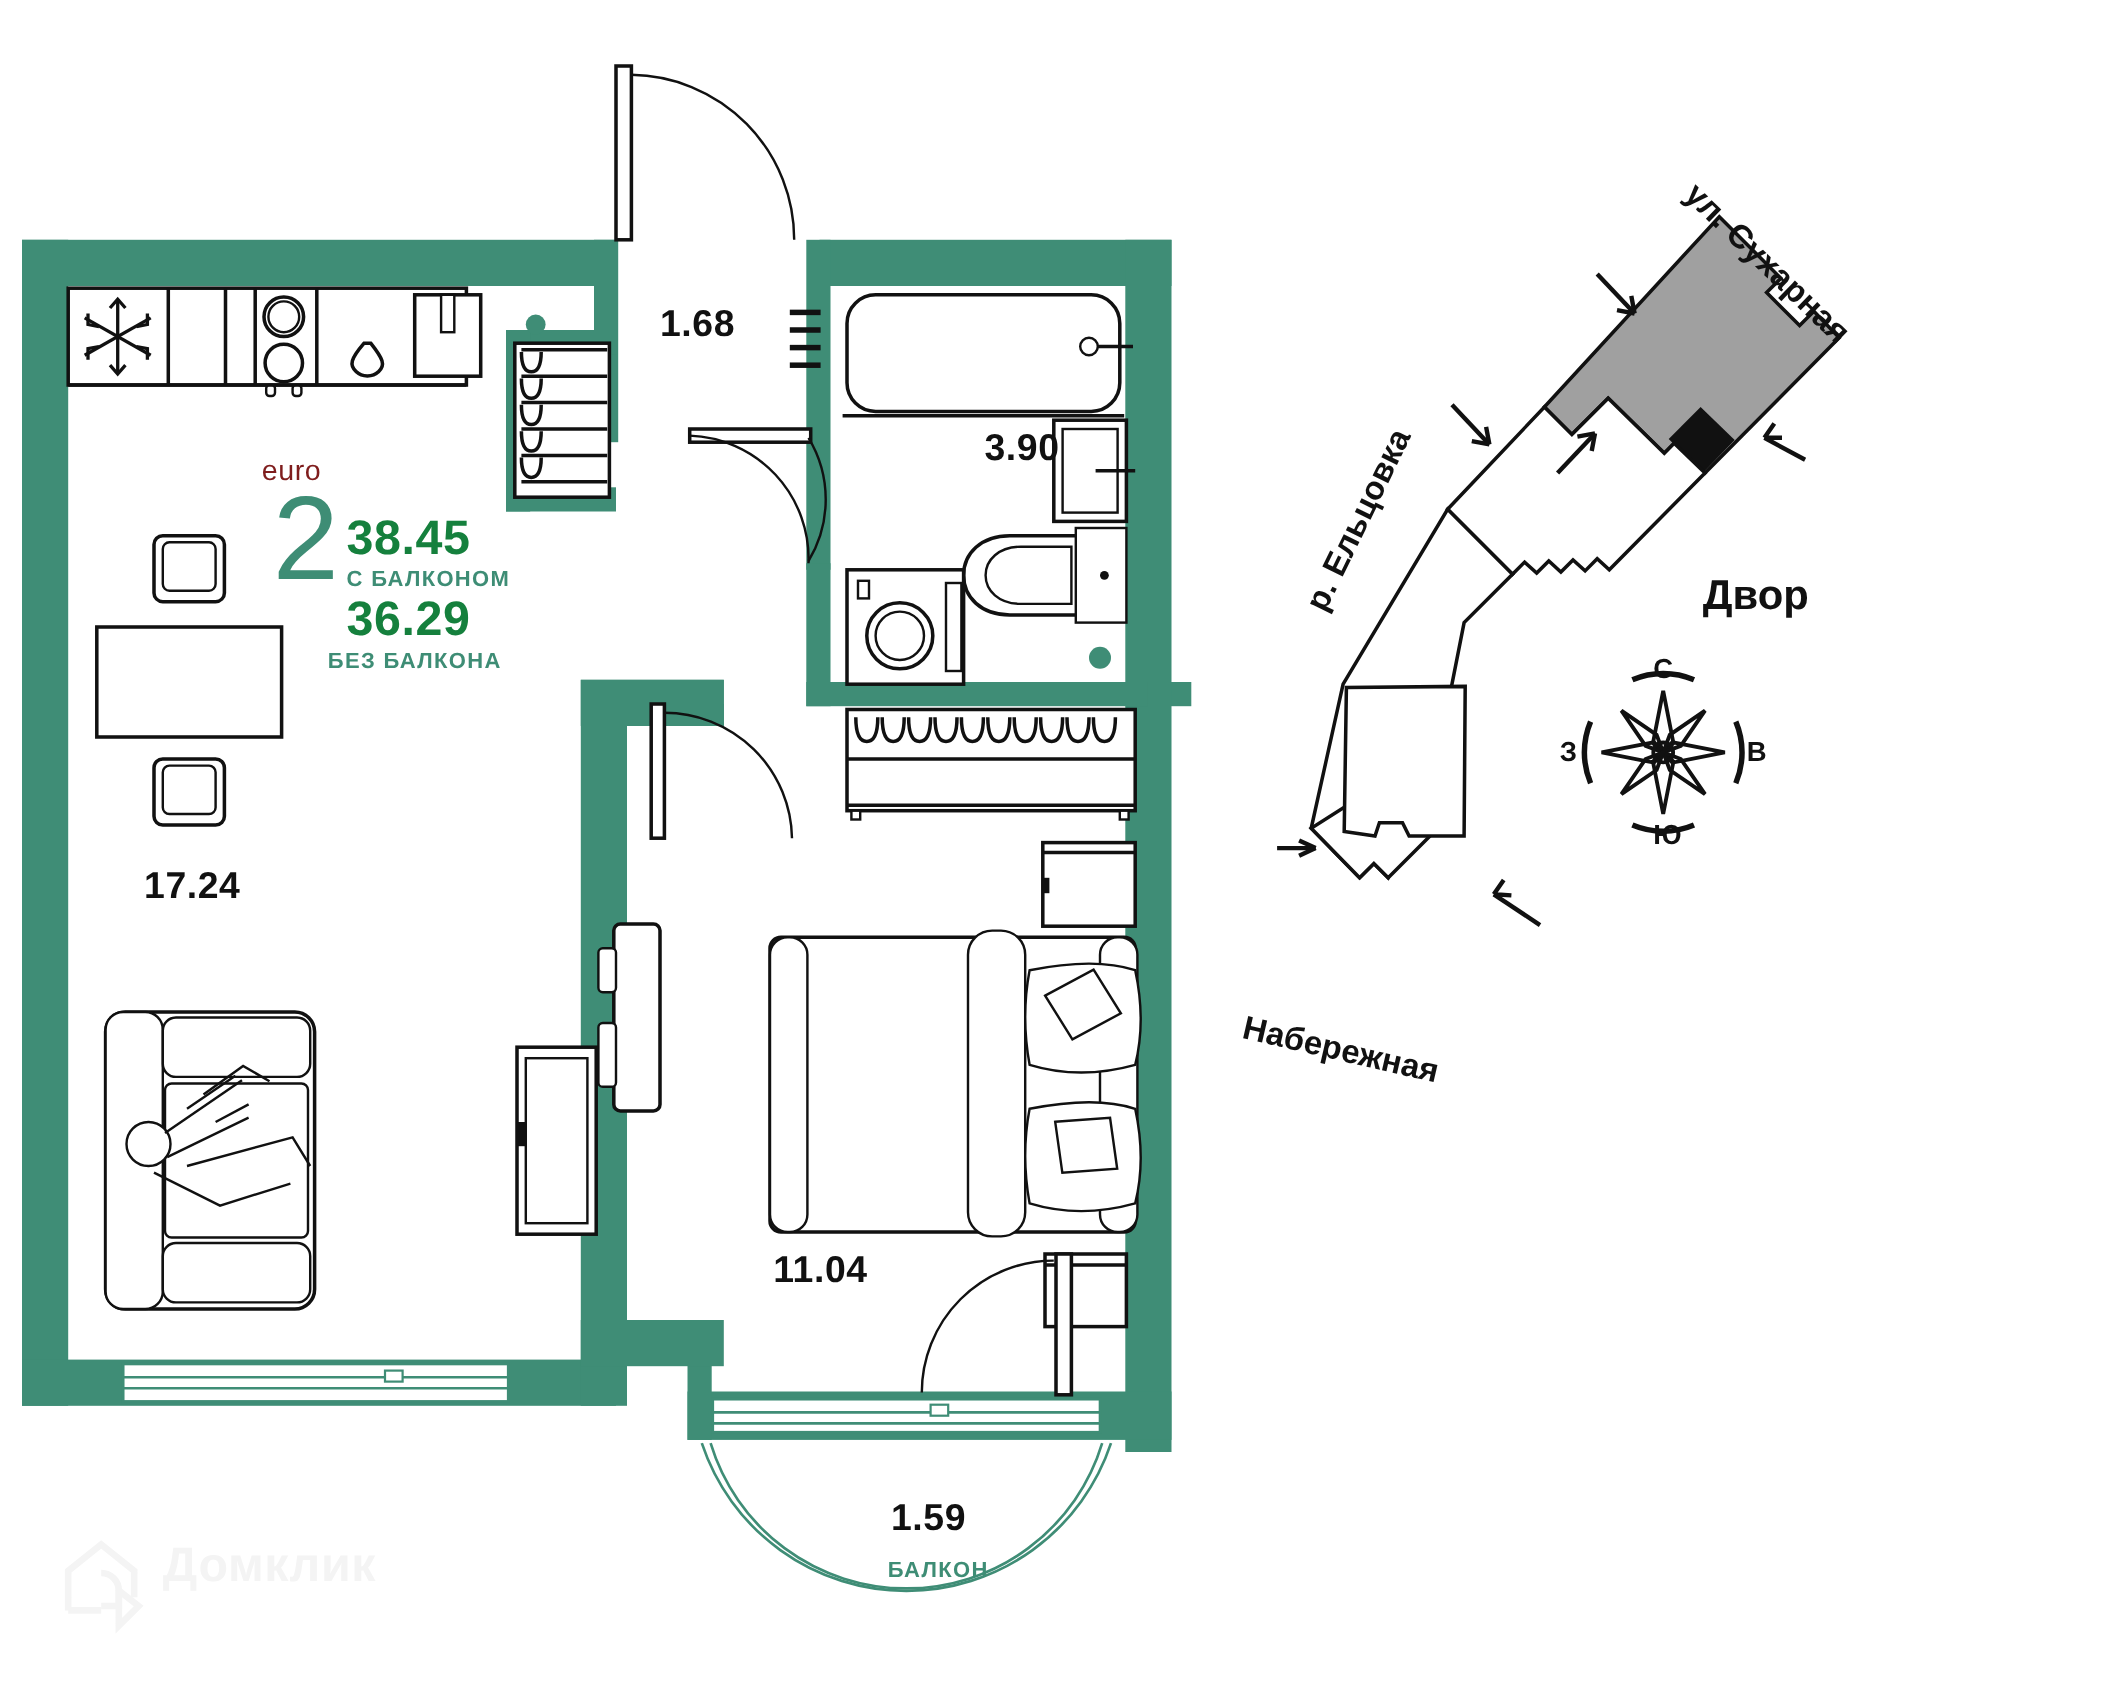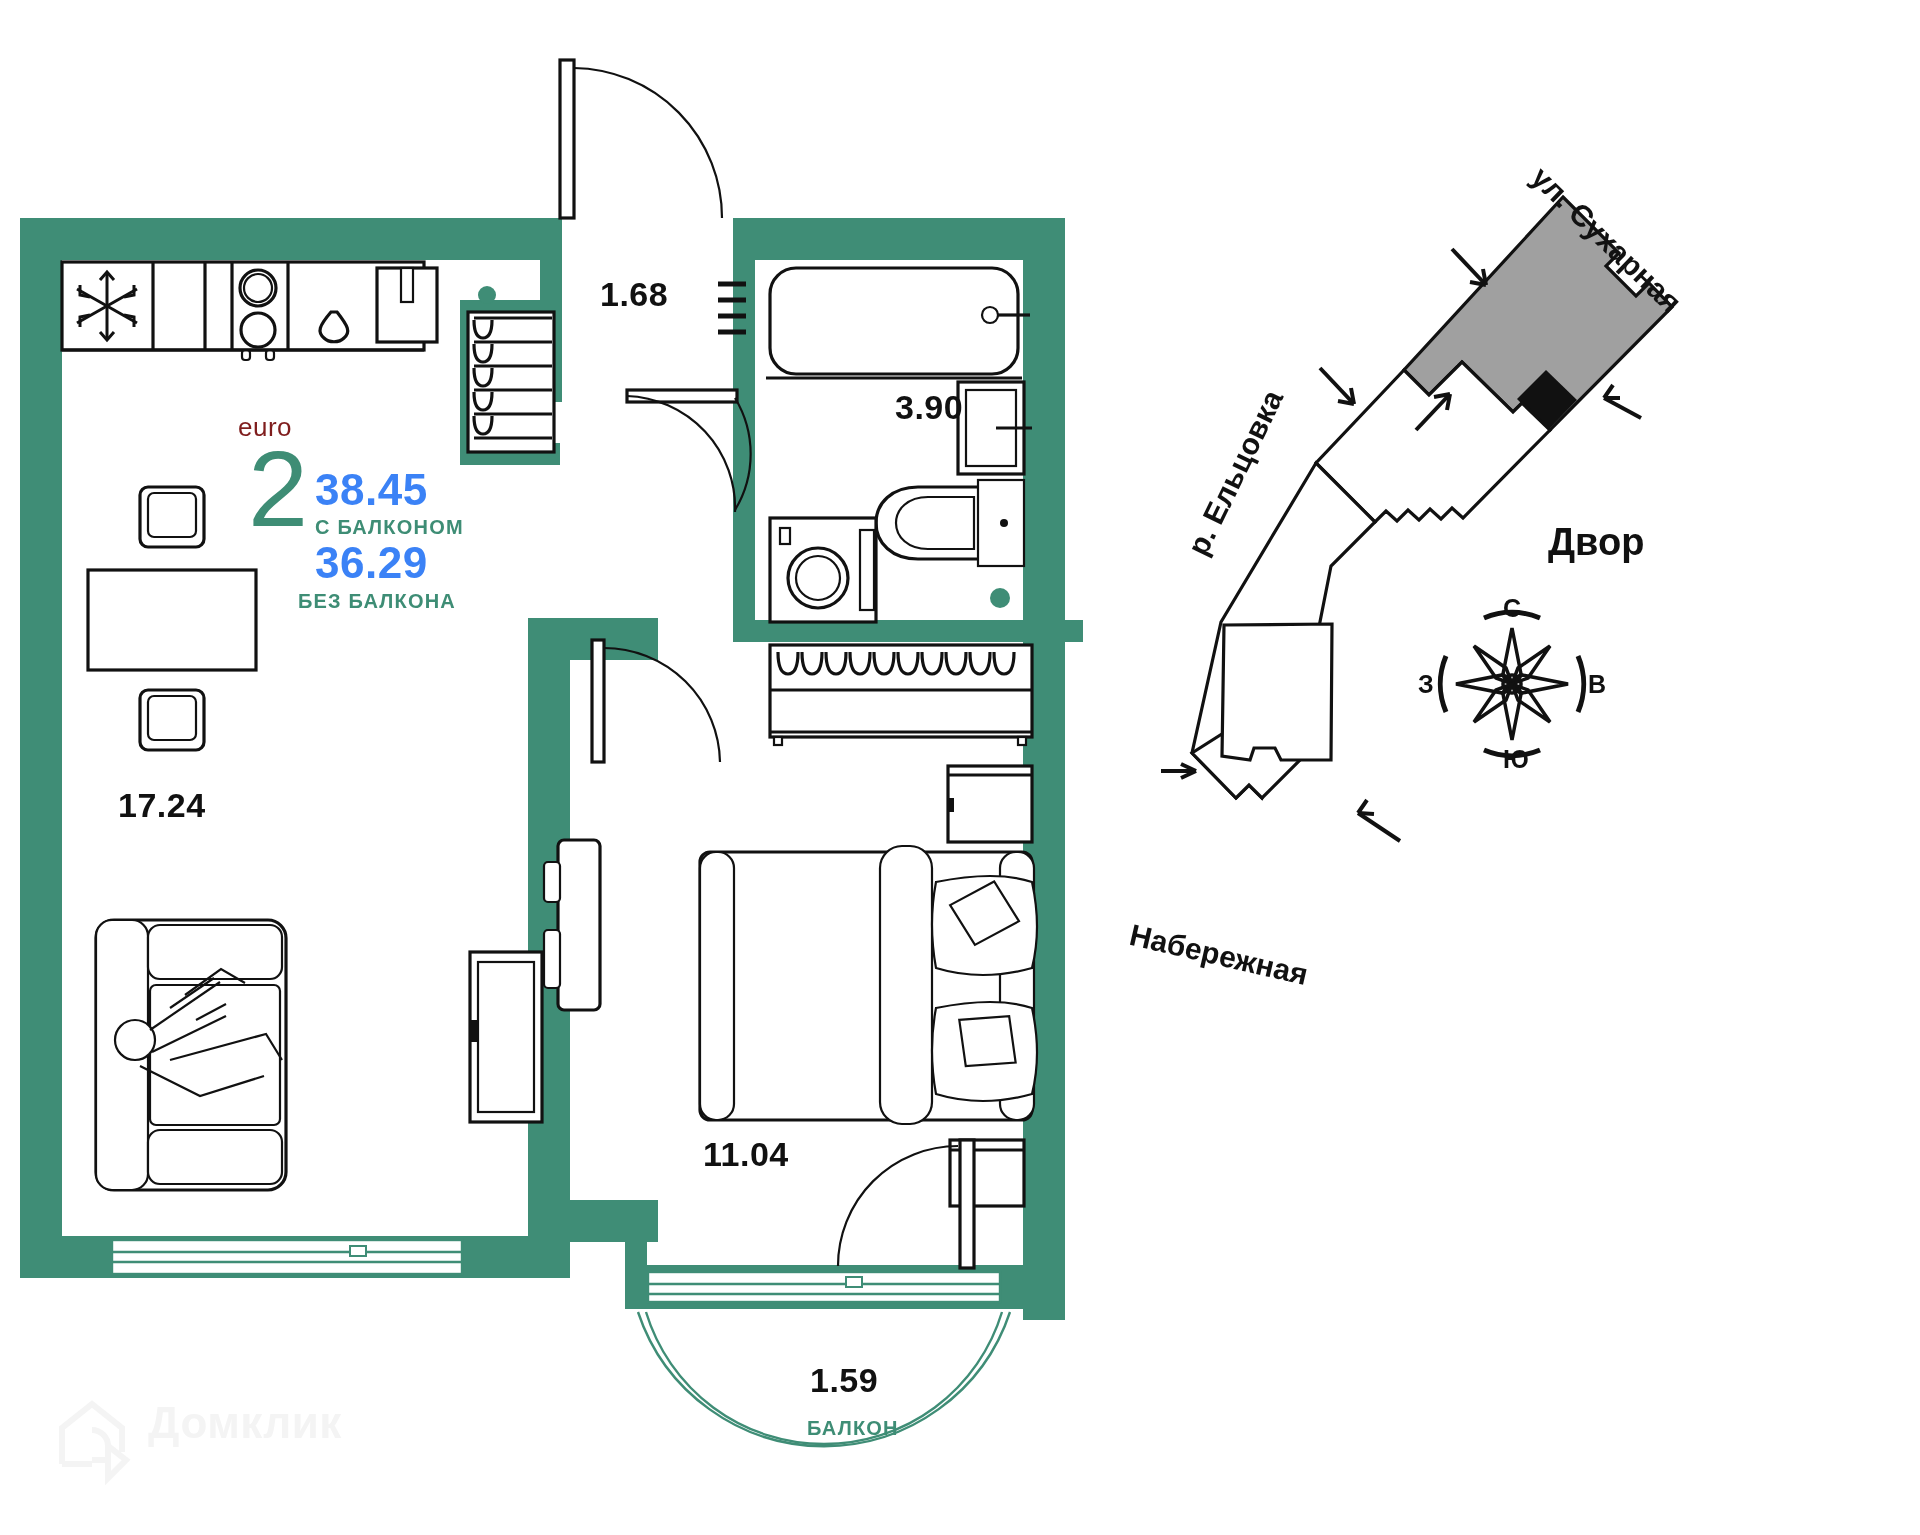--- a/index.html
+++ b/index.html
@@ -2,21 +2,21 @@
 <html><head>
 <meta charset="utf-8">
 <style>
   html,body{margin:0;padding:0;background:#ffffff;}
   body{width:1920px;height:1535px;position:relative;overflow:hidden;
        font-family:"Liberation Sans","DejaVu Sans",sans-serif;}
   .stage{position:absolute;left:0;top:0;width:1920px;height:1535px;}
   svg{display:block;}
   .lbl{position:absolute;white-space:nowrap;}
   .area-num{font-size:34px;font-weight:700;color:#111111;letter-spacing:0.5px;}
-  .area-num-lg{font-size:44px;font-weight:700;color:#3b82f6;letter-spacing:0.5px;}
+  .area-num-lg{font-size:44px;font-weight:700;color:#15803d;letter-spacing:0.5px;}
   .sub-green{font-size:20px;font-weight:700;color:#3e8d75;letter-spacing:1.2px;text-align:right;}
   .euro-word{font-size:26px;color:#7f1d1d;font-weight:400;letter-spacing:0.5px;}
   .big-two{font-size:108px;color:#3e8d75;font-weight:400;line-height:0.9;}
   .map-street{font-weight:700;font-size:30px;color:#111;}
   .map-yard{font-weight:700;font-size:38px;color:#111;}
   .compass-letter{font-weight:700;font-size:25px;color:#111;}
   .wm{position:absolute;left:48px;top:1398px;display:flex;align-items:center;gap:14px;opacity:1;}
   .wm-text{font-size:44px;font-weight:700;color:#f4f4f4;letter-spacing:0.5px;}
 </style>
 </head>
@@ -358,21 +358,21 @@
   <div class="lbl euro-word" style="left:238px;top:412px;">euro</div>
 
   <div class="lbl big-two" style="left:248px;top:440px;">2</div>
 
   <div class="lbl area-num-lg" style="left:315px;top:465px;">38.45</div>
   <div class="lbl sub-green" style="left:315px;top:516px;">С БАЛКОНОМ</div>
 
   <div class="lbl area-num-lg" style="left:315px;top:538px;">36.29</div>
   <div class="lbl sub-green" style="left:298px;top:590px;">БЕЗ БАЛКОНА</div>
 
-  <div class="lbl area-num" style="left:118px;top:786px;">17.24</div>
+  <div class="lbl area-num" style="left:131px;top:786px;">17.24</div>
 
   <div class="lbl area-num" style="left:600px;top:275px;">1.68</div>
 
   <div class="lbl area-num" style="left:862px;top:388px;margin-left:33px;">3.90</div>
 
   <div class="lbl area-num" style="left:703px;top:1135px;">11.04</div>
 
   <div class="lbl area-num" style="left:810px;top:1361px;">1.59</div>
   <div class="lbl sub-green" style="left:807px;top:1417px;">БАЛКОН</div>
 

